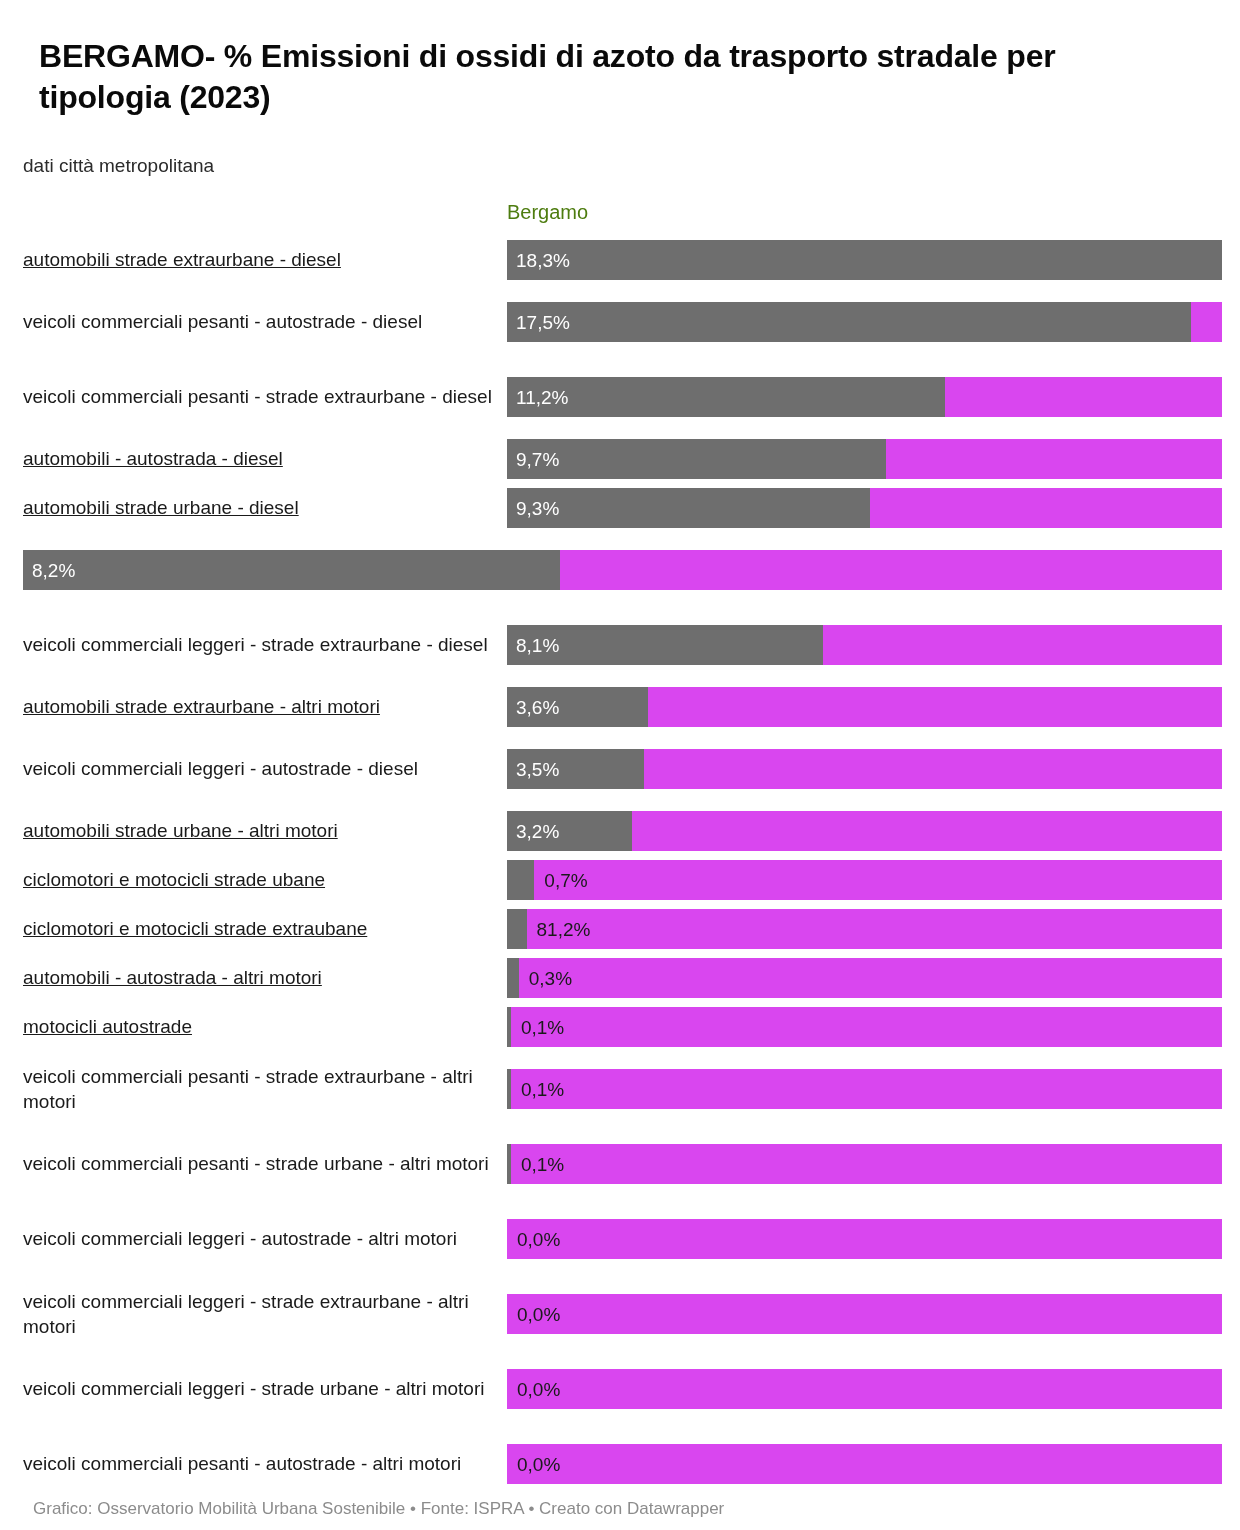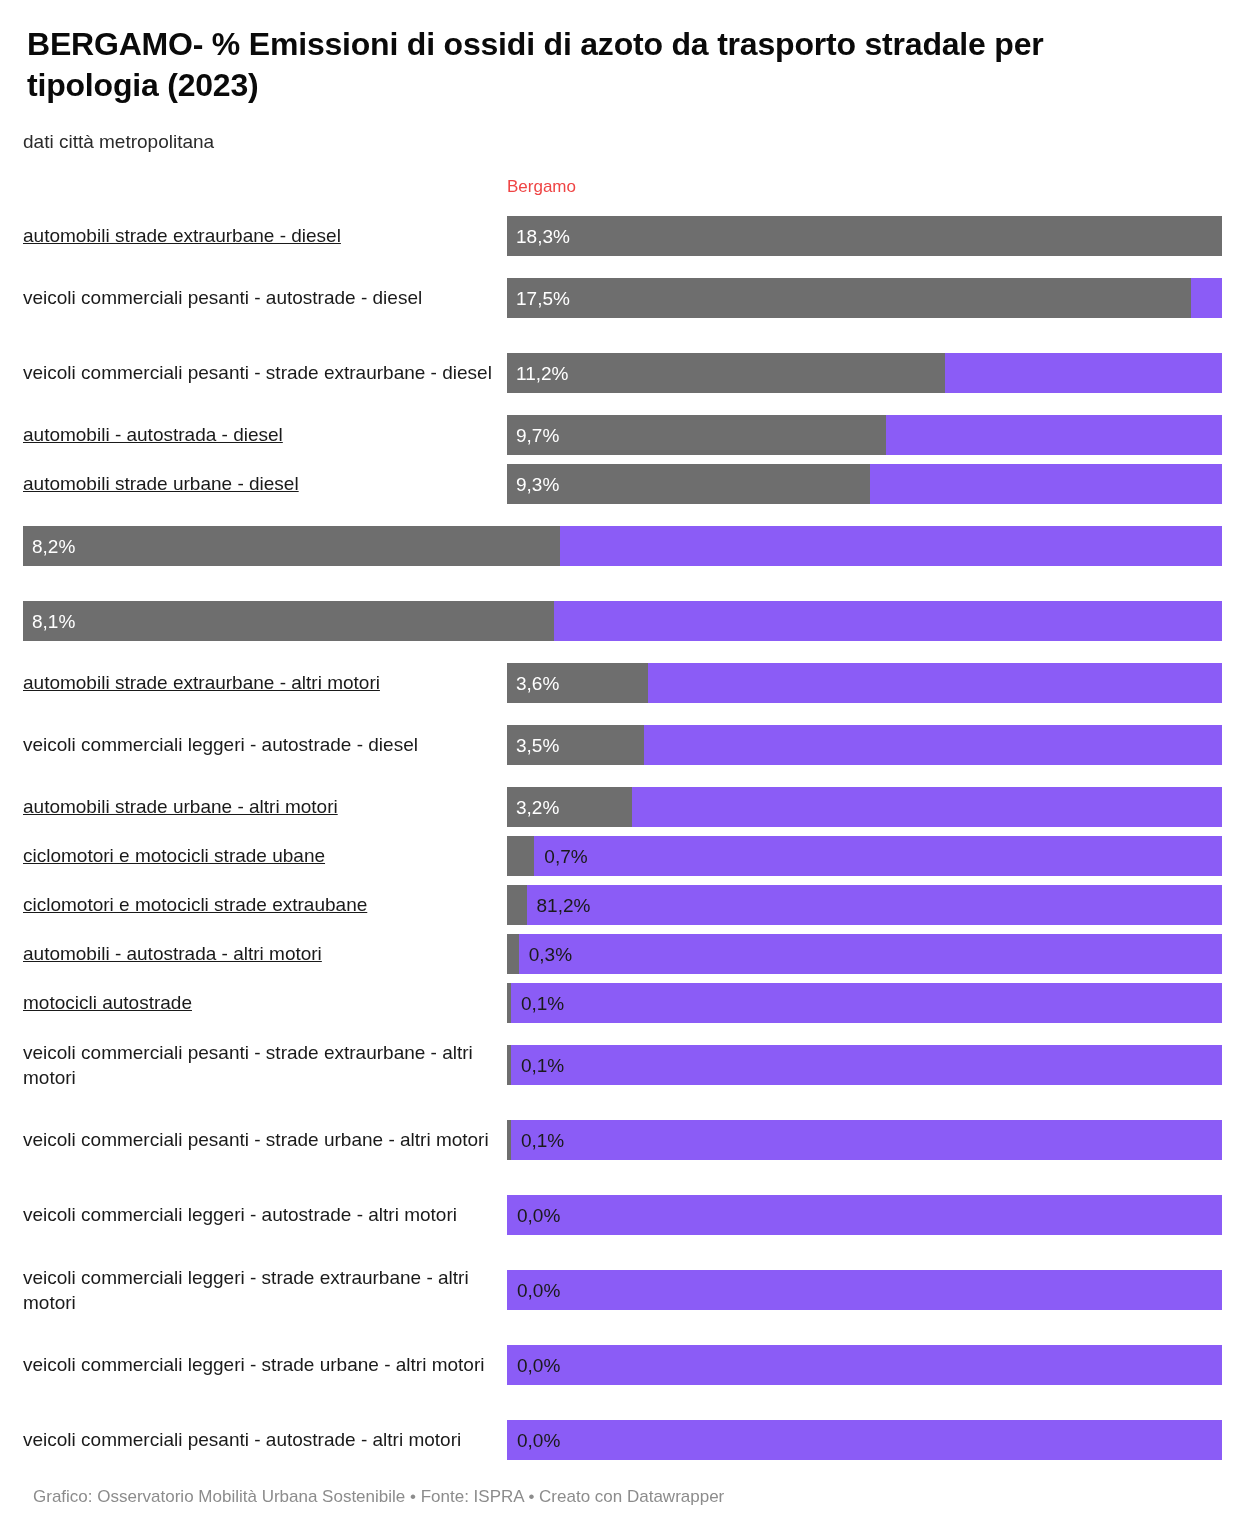--- a/index.html
+++ b/index.html
@@ -23,21 +23,21 @@
     padding: 0 18px 0 23px;
   }
 
   
   .title {
     font-size: 32px;
     font-weight: bold;
     line-height: 1.28;
     letter-spacing: -0.2px;
     color: #0a0a0a;
-    margin: 4px;
+    margin: 16px;
     padding-top: 20px;
     max-width: 1115px;
   }
   .subtitle {
     font-size: 19px;
     font-weight: normal;
     color: #2b2b2b;
     margin: 0;
     padding-top: 20px;
     line-height: 1.3;
@@ -46,22 +46,22 @@
   
   .col-header-row {
     position: relative;
     height: 33px;
     margin-top: 22px;
   }
   .col-header {
     position: absolute;
     left: 484px;
     top: 0;
-    font-size: 17px;
-    color: #ef4444;
+    font-size: 20px;
+    color: #4d7c0f;
     white-space: nowrap;
   }
 
   
   .rows {
     position: relative;
     margin-top: 2px;
   }
   .row {
     display: flex;
@@ -85,21 +85,21 @@
   }
   .bar-cell {
     position: relative;
     flex: 1 1 auto;
     display: flex;
     align-items: center;
   }
   .track {
     position: relative;
     width: 100%;
-    background: #8b5cf6;
+    background: #d946ef;
     height: 40px;
     display: flex;
     align-items: center;
   }
   .bar {
     position: absolute;
     left: 0;
     top: 0;
     bottom: 0;
     background: #6e6e6e;
@@ -206,20 +206,23 @@
       </div>
       <div class="row lines2">
         <div class="bar-cell">
           <div class="track">
             <div class="bar" style="width: 44.8087%; background: rgb(110, 110, 110);"></div>
             <div class="bar-value inside">8,2%</div>
           </div>
         </div>
       </div>
       <div class="row lines2">
+        <div class="row-label">
+          <span>veicoli commerciali leggeri - strade extraurbane - diesel</span>
+        </div>
         <div class="bar-cell">
           <div class="track">
             <div class="bar" style="width: 44.2623%; background: rgb(110, 110, 110);"></div>
             <div class="bar-value inside">8,1%</div>
           </div>
         </div>
       </div>
       <div class="row lines1">
         <div class="row-label">
           <span>automobili strade extraurbane - altri motori</span>

